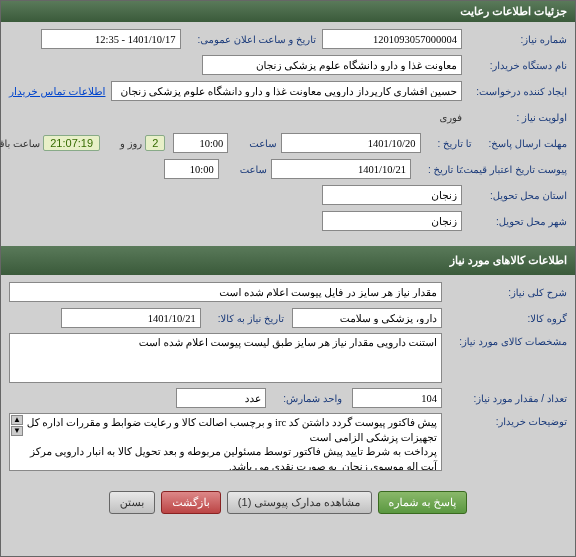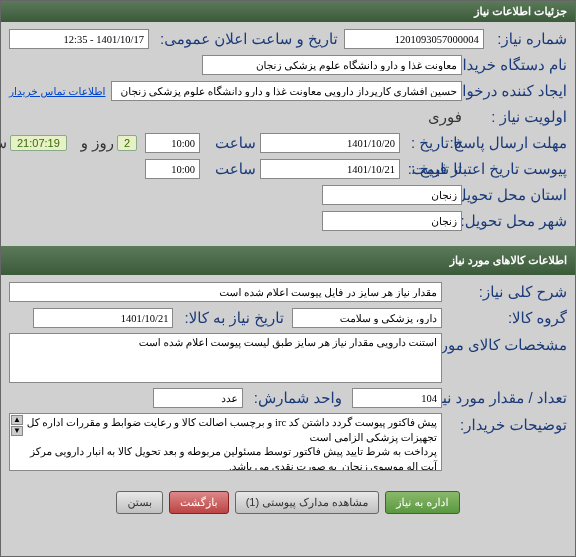--- a/index.html
+++ b/index.html
@@ -38,23 +38,23 @@
   background: #d0d0d0;
 }
 .row {
   display: flex;
   align-items: center;
   margin-bottom: 4px;
   min-height: 22px;
 }
 .label {
   color: #1a3a7a;
-  font-size: 15px;
+  font-size: 10px;
   white-space: nowrap;
-  padding-left: 11px;
+  padding-left: 17px;
   text-align: right;
 }
 .field {
   background: #fff;
   border: 1px solid #888;
   padding: 2px 4px;
   font-size: 10.5px;
   font-family: Tahoma;
   height: 20px;
   line-height: 15px;
@@ -138,21 +138,21 @@
   cursor: pointer;
 }
 .rel { position: relative; }
 </style>
 </head>
 <body>
 
 <div class="window">
 
   <div class="header-bar">
-    <span>جزئیات اطلاعات نیاز</span>
+    <span>جزئیات اطلاعات رعایت</span>
   </div>
 
   <div class="form-area">
 
     <div class="row">
       <span class="label" style="width:105px">شماره نیاز:</span>
       <input class="field field-med" readonly="" value="1201093057000004" style="">
       <span class="label" style="margin-right:6px">تاریخ و ساعت اعلان عمومی:</span>
       <input class="field field-med" readonly="" value="1401/10/17 - 12:35" style="">
     </div>
@@ -243,19 +243,19 @@
         <div class="scroll-arrows">
           <span>▲</span>
           <span>▼</span>
         </div>
       </div>
     </div>
 
   </div>
 
   <div class="btn-row">
-    <button class="btn btn-green">اداره به نیاز</button>
+    <button class="btn btn-green">پاسخ به شماره</button>
     <button class="btn btn-gray">مشاهده مدارک پیوستی (1)</button>
     <button class="btn btn-red">بازگشت</button>
     <button class="btn btn-gray">بستن</button>
   </div>
 
 </div>
 
 </body></html>

